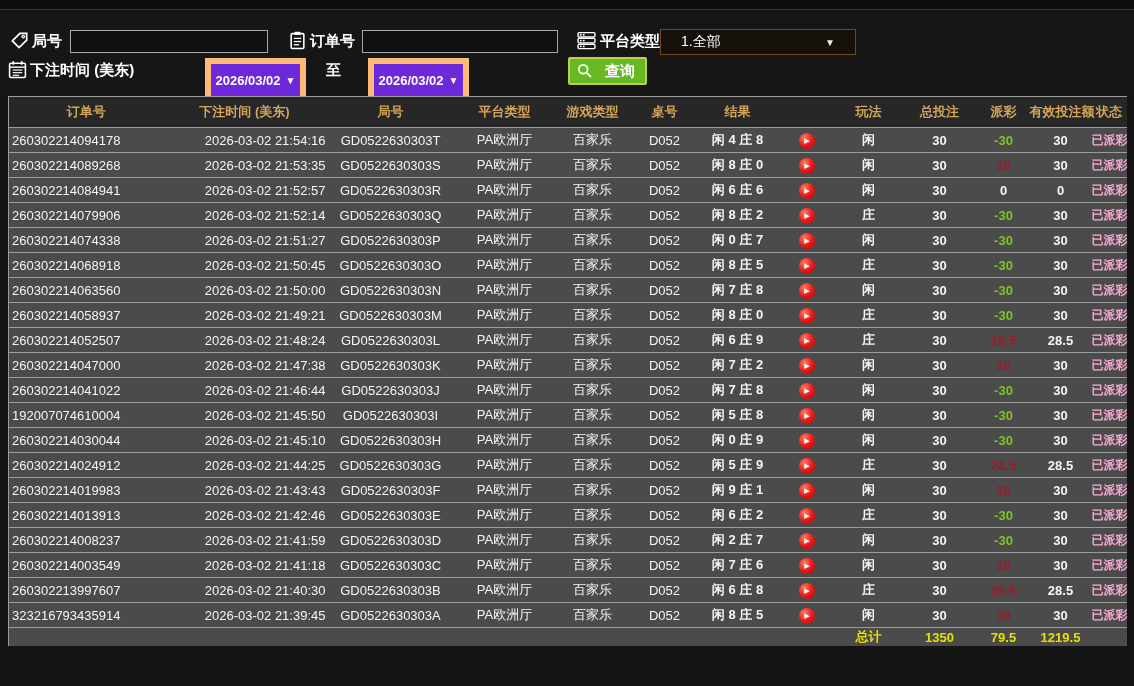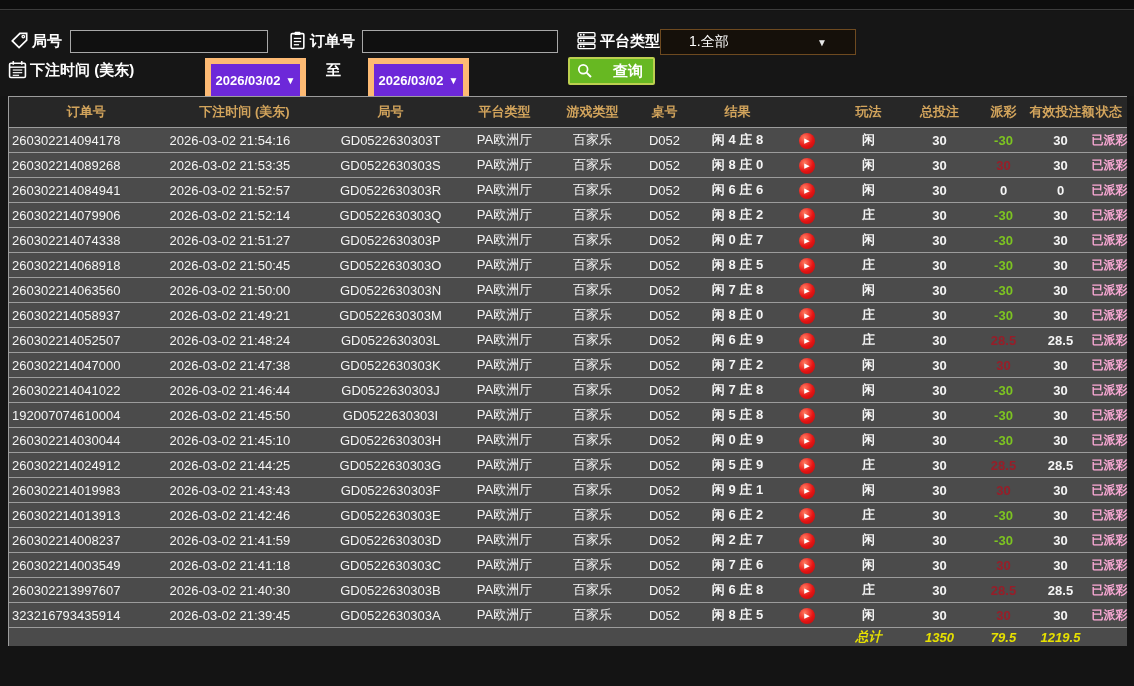--- a/index.html
+++ b/index.html
@@ -24,64 +24,64 @@
   }
   .datebox {
     position:absolute; width:101px; height:45px; background:#6d28d9;
     border:6px solid #fdba74; color:#fff; font-size:13px; font-weight:bold;
     display:flex; align-items:center; justify-content:center; gap:5px; cursor:pointer;
   }
   .datebox .arrow { font-size:10px; }
   .dropdown {
     position:absolute; width:196px; height:26px; background:#15100a;
     border:1px solid #6e4a20; color:#fff; font-size:14px;
-    display:flex; align-items:center; padding:0 28px; cursor:pointer;
+    display:flex; align-items:center; padding:0 20px; cursor:pointer;
   }
   .dropdown .ddvalue { flex:1; }
   .dropdown .arrow { font-size:10px; color:#e8e8e8; }
   .searchbtn {
     position:absolute; height:28px; padding:0 10px 0 7px;
     background:#67b822; border:2px solid #bccf4f; border-radius:2px;
     color:#fff; font-size:15px; font-weight:bold;
-    display:flex; align-items:center; gap:20px; cursor:pointer;
+    display:flex; align-items:center; gap:12px; cursor:pointer;
   }
   .searchbtn svg { width:16px; height:16px; }
 
   
   .grid {
     position:absolute; left:8px; top:96px; width:1118px;
     border-collapse:collapse; table-layout:fixed;
     border-left:1px solid #9c9c9c; border-top:1px solid #9c9c9c;
     font-size:13px;
   }
   .grid th {
     background:#272727; color:#d2a45c; font-weight:bold; font-size:13px;
     height:31px; border-bottom:1px solid #9c9c9c; white-space:nowrap; overflow:visible;
   }
   .grid td {
     background:#4b4b4b; height:25px; text-align:center;
     border-bottom:1px solid #9c9c9c; white-space:nowrap; overflow:visible;
     color:#f5f5f5;
   }
   .grid td.col-order { text-align:left; padding-left:3px; }
-  .grid td.col-time  { text-align:left; padding-left:6px; }
+  .grid td.col-time  { text-align:right; padding-left:6px; }
   .grid td.col-result, .grid td.col-play, .grid td.col-bet,
   .grid td.col-payout, .grid td.col-valid, .grid td.col-status { font-weight:bold; }
   .grid td.neg   { color:#7dc421; }
   .grid td.pos   { color:#971e29; }
   .grid td.zero  { color:#f5f5f5; }
   .grid td.col-status { color:#f9a8d4; font-size:12px; }
   .play-icon {
     display:inline-flex; width:16px; height:16px; border-radius:50%;
     background:radial-gradient(circle at 35% 30%, #ff7a60, #e51414 55%, #b30d0d);
     color:#fff; font-size:7px; align-items:center; justify-content:center;
     padding-left:1px; cursor:pointer;
   }
   tr.summary td { height:18px; color:#e6e000; font-weight:bold; background:#4b4b4b; }
-  tr.summary:last-child td { border-bottom:none;font-style:italic; }
+  tr.summary:last-child td { border-bottom:none; }
 </style>
 </head>
 <body>
 
 <div class="topstrip"></div>
 
 <div class="filterbar">
 
   <span class="ficon" style="left:10px; top:20px;">
     <svg viewBox="0 0 18 18">

